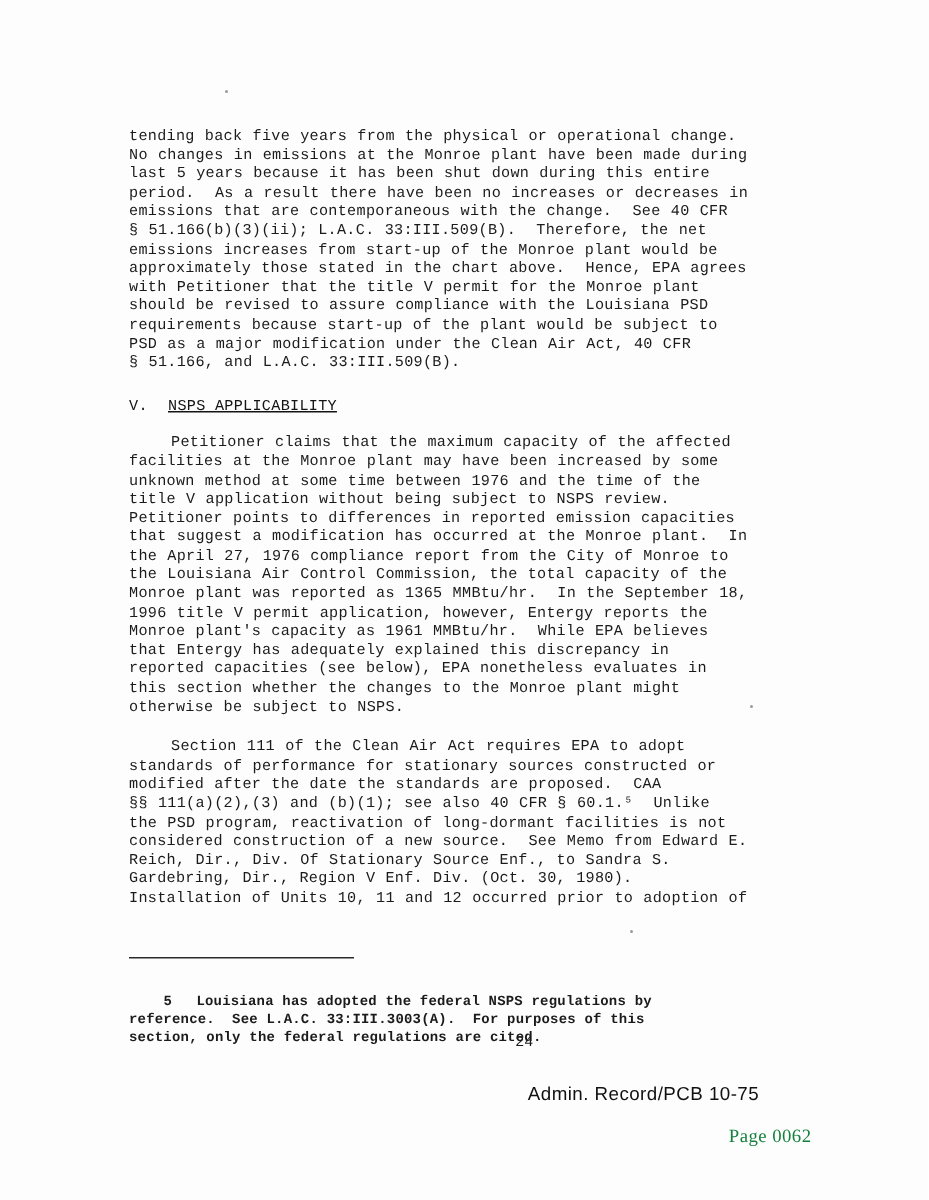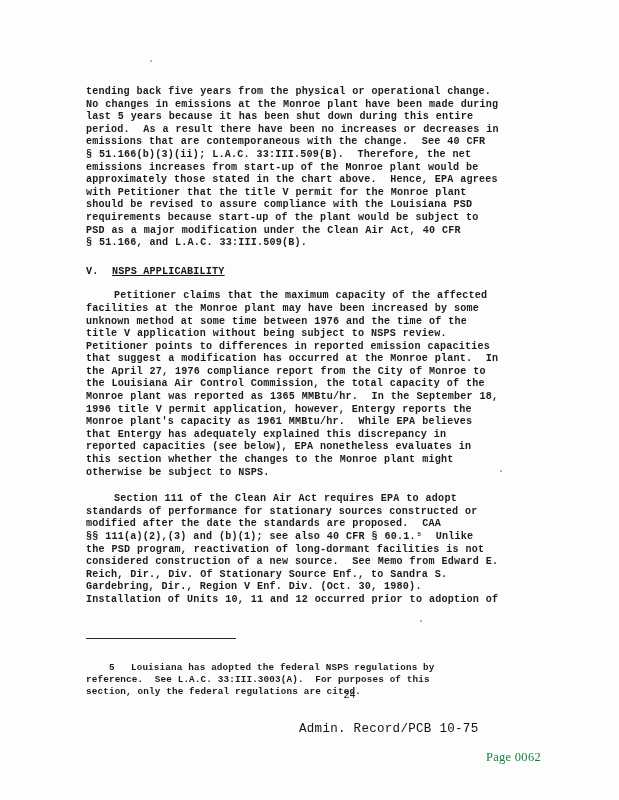--- a/index.html
+++ b/index.html
@@ -21,21 +21,20 @@
     top: 0;
     width: 619px;
     height: 800px;
     background: #fdfdfd;
   }
   .body-area {
     position: absolute;
     left: 86px;
     top: 86px;
     width: 455px;
-    font-weight: bold;
   }
   p.para {
     margin: 0 0 14px 0;
     font-size: 10.1px;
     line-height: 12.6px;
     letter-spacing: 0.2px;
     text-align: left;
     color: #1b1b1b;
     white-space: pre-wrap;
     word-spacing: 0.5px;
@@ -90,22 +89,22 @@
     text-align: center;
     font-size: 10px;
     color: #1b1b1b;
     margin-left: 40px;
   }
   .stamp {
     position: absolute;
     right: 60px;
     top: 722px;
     width: 260px;
-    text-align: left;
-    font-family: Liberation Mono, monospace;
+    text-align: center;
+    font-family: Liberation Sans, sans-serif;
     font-size: 12.5px;
     color: #111111;
     letter-spacing: 0.3px;
   }
   .stamp-line2 {
     position: absolute;
     right: 78px;
     top: 750px;
     width: 260px;
     text-align: right;

